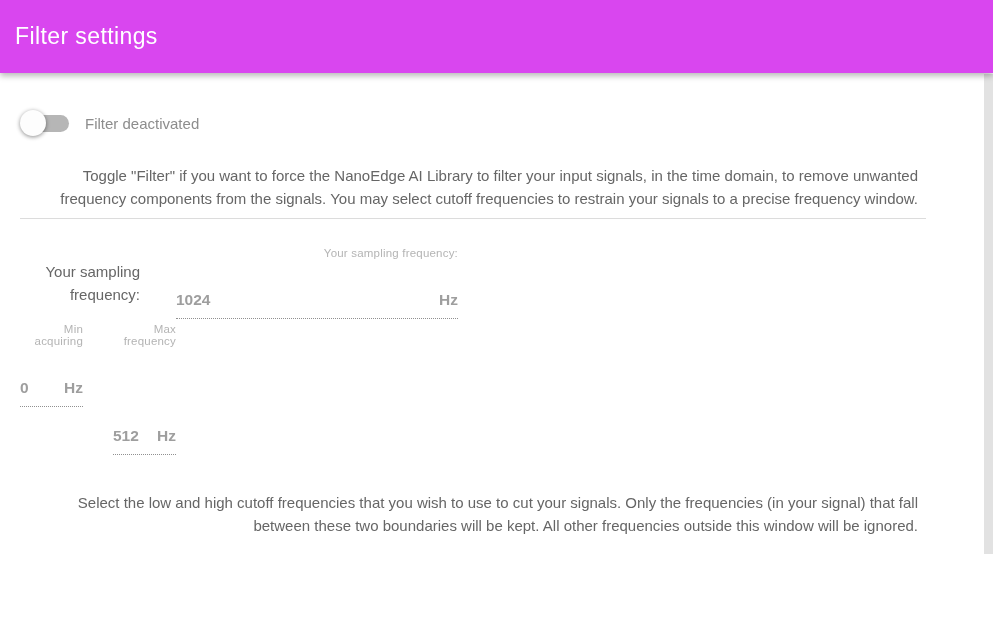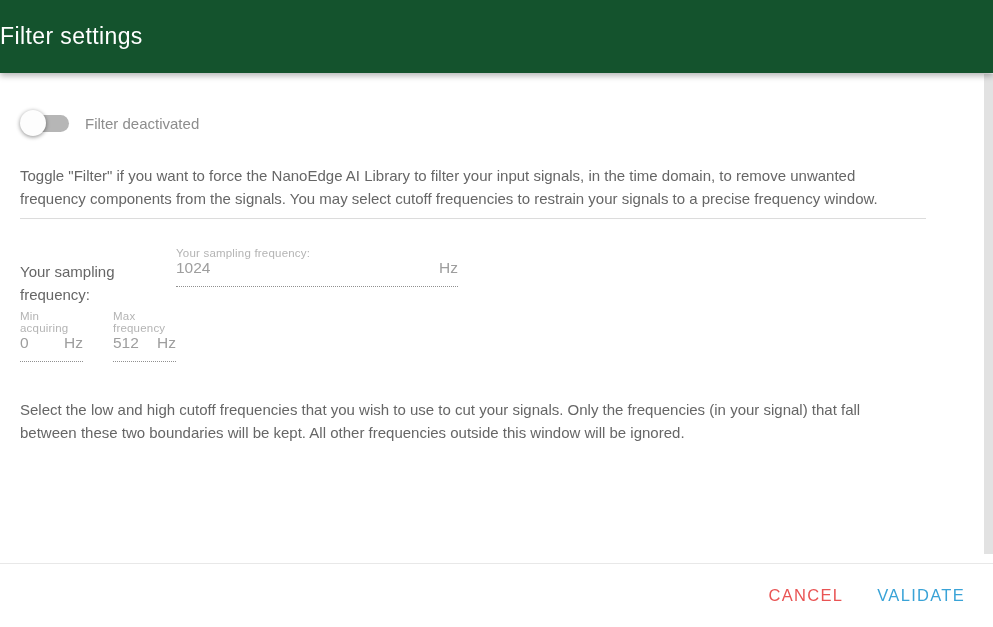--- a/index.html
+++ b/index.html
@@ -7,28 +7,29 @@
   body {
     font-family:"Liberation Sans", sans-serif;
     background:#ffffff;
     overflow:hidden;
   }
   .dialog { position:relative; width:993px; height:627px; background:#ffffff; }
 
   
   .header {
     position:relative; z-index:3;
-    height:73px; background:#14532d;
+    height:73px; background:#d946ef;
     display:flex; align-items:center;
+    padding-left:15px;
     box-shadow:0 3px 6px rgba(0,0,0,0.28);
   }
   .header-title { color:#ffffff; font-size:23px; font-weight:400; letter-spacing:0.4px; }
 
   
-  .content { position:relative; padding:0 0 0 20px; }
+  .content { position:relative; padding:0 0 0 20px;text-align:right; }
 
   
   .toggle-row { display:flex; align-items:center; margin-top:37px; }
   .switch { position:relative; width:52px; height:26px; cursor:pointer; flex:0 0 auto; }
   .switch-track {
     position:absolute; left:9px; top:5px; width:40px; height:17px;
     border-radius:9px; background:#b6b6b6;
   }
   .switch-thumb {
     position:absolute; left:0; top:0; width:26px; height:26px;
@@ -47,26 +48,27 @@
   .row-sampling { margin-top:28px; }
   .row-filtering { margin-top:4px; }
   .row-label { font-size:15px; line-height:22.5px; color:#666666; width:120px; padding-top:14px; }
   .row-filtering .row-label { padding-top:10px; }
 
   .field { display:flex; flex-direction:column; }
   .field-label { font-size:11.5px; color:#b4b4b4; letter-spacing:0.2px; }
   .field-valuerow {
     display:flex; justify-content:space-between; align-items:baseline;
     font-size:15.5px; color:#9e9e9e;
-    margin-top:0; padding-bottom:9px;
+    margin-top:32px; padding-bottom:9px;
     border-bottom:1.5px dotted #909090;
+    font-weight:bold;
   }
   .field-sampling { width:282px; }
   .field-min { width:126px; }
-  .field-max { width:126px; }
+  .field-max { width:126px;gap:48px; }
   .fields-inline { display:flex; gap:30px; }
 
   .para-2 { margin-top:23px; }
   .para-3 { margin-top:37px; }
 
   
   .footer {
     position:absolute; left:0; right:0; bottom:0; height:64px;
     background:#ffffff; border-top:1px solid #e8e8e8;
     display:flex; align-items:center; justify-content:flex-end;
@@ -138,18 +140,14 @@
         </div>
       </div>
     </div>
 
     <p class="para para-3">Select the low and high cutoff frequencies that you wish to use to cut your signals. Only the frequencies (in your signal) that fall between these two boundaries will be kept. All other frequencies outside this window will be ignored.</p>
 
   </div>
 
   <div class="scrollbar"></div>
 
-  <div class="footer">
-    <button class="btn btn-cancel">CANCEL</button>
-    <button class="btn btn-validate">VALIDATE</button>
-  </div>
 
 </div>
 
 </body></html>

